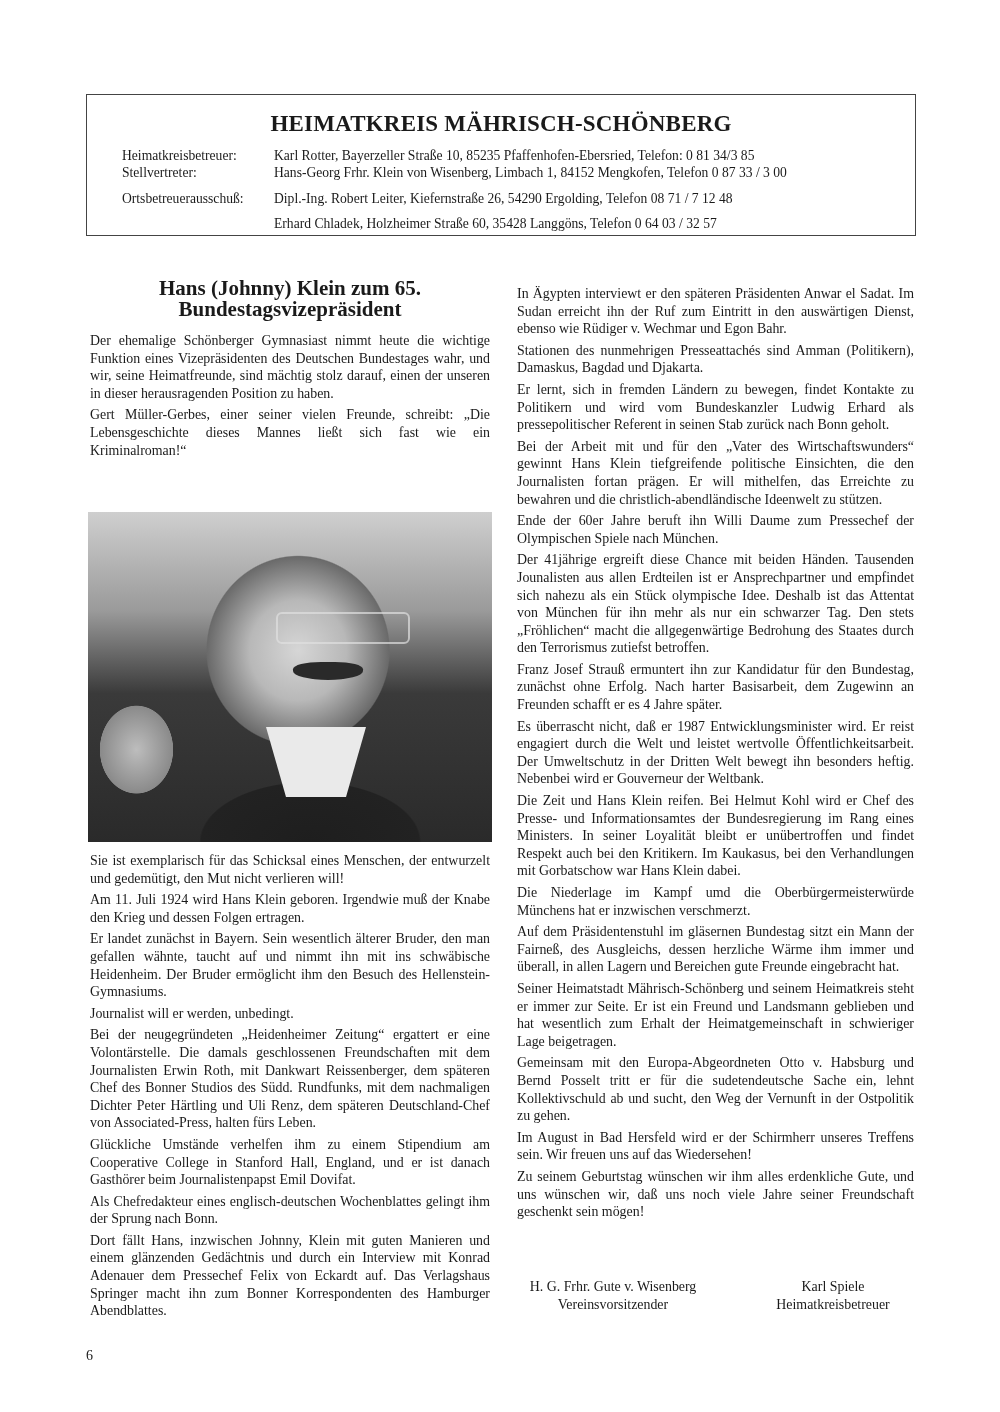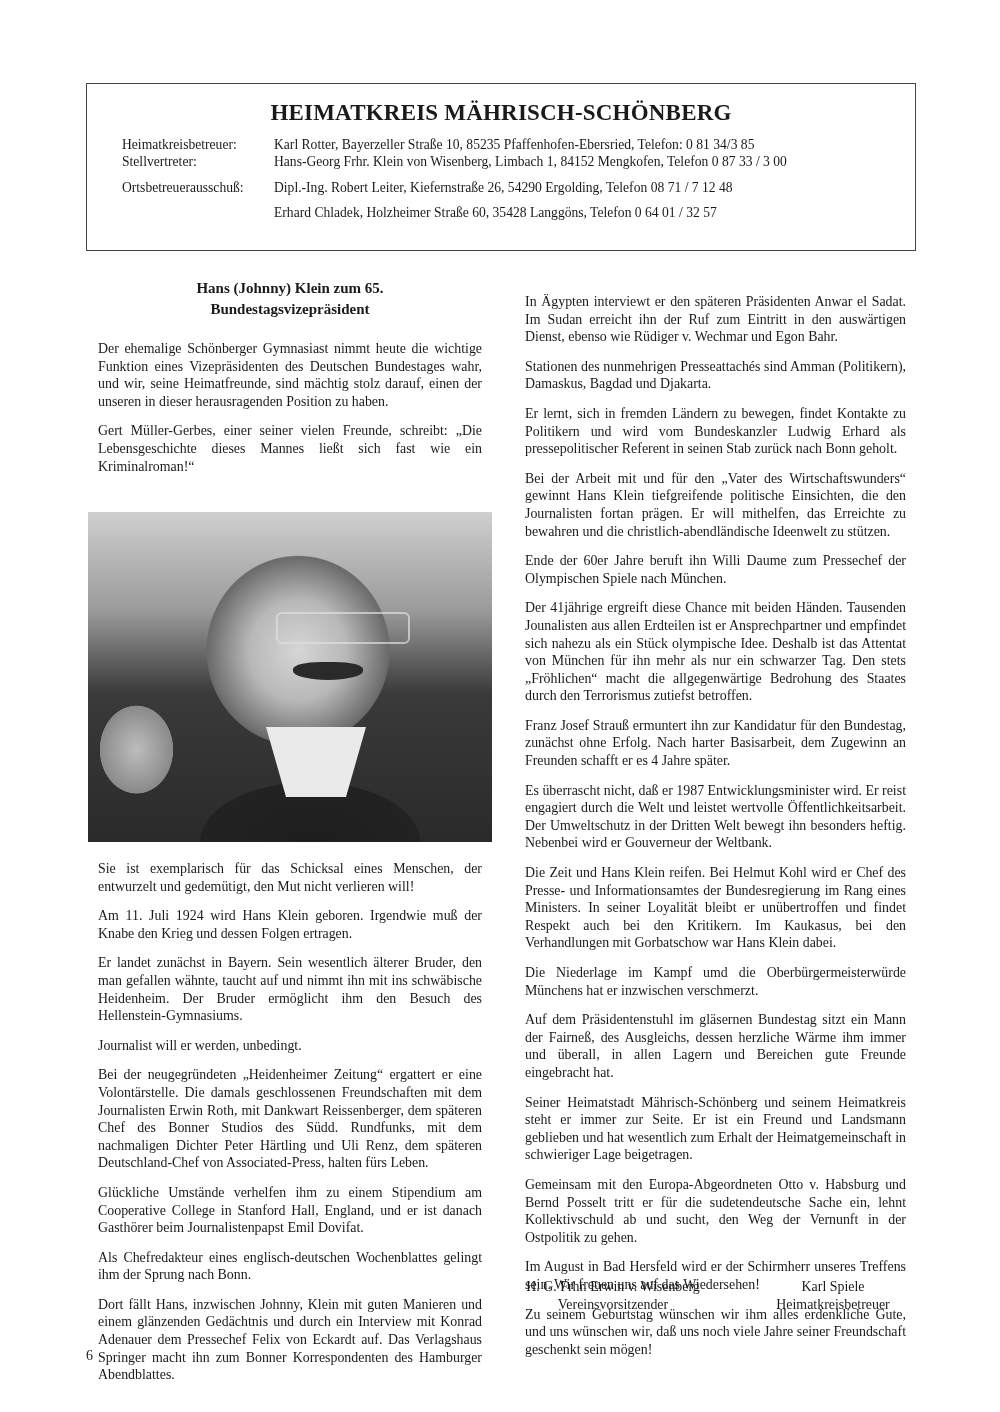--- a/index.html
+++ b/index.html
@@ -1,26 +1,26 @@
 <!DOCTYPE html>
 <html><head>
 <meta charset="utf-8">
 <style>
   html, body { margin: 0; padding: 0; background: #ffffff; }
   body { width: 1000px; height: 1412px; position: relative; font-family: "Liberation Serif", "DejaVu Serif", serif; color: #1a1a1a; overflow: hidden; }
-  .header-box { position: absolute; left: 86px; top: 83px; width: 830px; height: 168px; border: 1.5px solid #444; box-sizing: border-box; }
+  .header-box { position: absolute; left: 86px; top: 94px; width: 830px; height: 142px; border: 1.5px solid #444; box-sizing: border-box; }
   .header-title { position: absolute; left: 0; right: 0; top: 16px; text-align: center; font-weight: bold; font-size: 23px; letter-spacing: 0.2px; }
   .hrow { position: absolute; left: 18px; font-size: 13.6px; line-height: 17px; white-space: nowrap; }
   .hrow .lab { display: inline-block; width: 152px; margin-left: 17px; }
   .col { position: absolute; font-size: 13.9px; line-height: 17.6px; text-align: justify; }
-  .col p { margin: 12px; }
+  .col p { margin: 4px; }
   .left-col { left: 86px; top: 328px; width: 408px; }
   .right-col { left: 513px; top: 281px; width: 405px; }
   .right-col p.gap { margin-top: 3px; }
-  .article-title { position: absolute; left: 86px; top: 278px; width: 408px; text-align: center; font-weight: bold; font-size: 15px; line-height: 21px; }
+  .article-title { position: absolute; left: 86px; top: 278px; width: 408px; text-align: center; font-weight: bold; font-size: 21px; line-height: 21px; }
   .photo { position: absolute; left: 88px; top: 512px; width: 404px; height: 330px; background: radial-gradient(ellipse 30% 38% at 52% 42%, #d6d6d6 0%, #b8b8b8 40%, #6a6a6a 75%, transparent 76%), radial-gradient(ellipse 45% 30% at 55% 100%, #1e1e1e 0%, #222 60%, transparent 61%), radial-gradient(ellipse 15% 22% at 12% 72%, #bdbdbd 0%, #8a8a8a 60%, transparent 61%), linear-gradient(180deg, #cfcfcf 0%, #9a9a9a 30%, #3a3a3a 55%, #2a2a2a 100%); overflow: hidden; }
   .photo .glasses { position: absolute; left: 188px; top: 100px; width: 130px; height: 28px; border: 2px solid #e0e0e0; border-radius: 6px; opacity: 0.7; }
   .photo .mustache { position: absolute; left: 205px; top: 150px; width: 70px; height: 18px; background: #2a2a2a; border-radius: 40% 40% 50% 50%; }
   .photo .collar { position: absolute; left: 178px; top: 215px; width: 100px; height: 70px; background: #eaeaea; clip-path: polygon(0 0, 100% 0, 80% 100%, 20% 100%); }
   .signatures { position: absolute; left: 513px; top: 1278px; width: 405px; font-size: 13.9px; line-height: 18px; }
   .sig { position: absolute; text-align: center; }
   .sig-left { left: 0; width: 200px; }
   .sig-right { left: 235px; width: 170px; }
   .page-number { position: absolute; left: 86px; top: 1348px; font-size: 14px; }
 </style>
@@ -32,21 +32,21 @@
   <div class="hrow" style="top:52px">
     <span class="lab">Heimatkreisbetreuer:</span><span>Karl Rotter, Bayerzeller Straße 10, 85235 Pfaffenhofen-Ebersried, Telefon: 0 81 34/3 85</span>
   </div>
   <div class="hrow" style="top:69px">
     <span class="lab">Stellvertreter:</span><span>Hans-Georg Frhr. Klein von Wisenberg, Limbach 1, 84152 Mengkofen, Telefon 0 87 33 / 3 00</span>
   </div>
   <div class="hrow" style="top:95px">
     <span class="lab">Ortsbetreuerausschuß:</span><span>Dipl.-Ing. Robert Leiter, Kiefernstraße 26, 54290 Ergolding, Telefon 08 71 / 7 12 48</span>
   </div>
   <div class="hrow" style="top:120px">
-    <span class="lab"></span><span>Erhard Chladek, Holzheimer Straße 60, 35428 Langgöns, Telefon 0 64 01 / 32 57</span>
+    <span class="lab"></span><span>Erhard Chladek, Holzheimer Straße 60, 35428 Langgöns, Telefon 0 64 03 / 32 57</span>
   </div>
 </div>
 
 <div class="article-title">
   <div>Hans (Johnny) Klein zum 65.</div>
   <div>Bundestagsvizepräsident</div>
 </div>
 
 <div class="col left-col">
   <p>Der ehemalige Schönberger Gymnasiast nimmt heute die wichtige Funktion eines Vizepräsidenten des Deutschen Bundestages wahr, und wir, seine Heimatfreunde, sind mächtig stolz darauf, einen der unseren in dieser herausragenden Position zu haben.</p>
@@ -83,21 +83,21 @@
   <p class="gap">Die Niederlage im Kampf umd die Oberbürgermeisterwürde Münchens hat er inzwischen verschmerzt.</p>
   <p class="gap">Auf dem Präsidentenstuhl im gläsernen Bundestag sitzt ein Mann der Fairneß, des Ausgleichs, dessen herzliche Wärme ihm immer und überall, in allen Lagern und Bereichen gute Freunde eingebracht hat.</p>
   <p class="gap">Seiner Heimatstadt Mährisch-Schönberg und seinem Heimatkreis steht er immer zur Seite. Er ist ein Freund und Landsmann geblieben und hat wesentlich zum Erhalt der Heimatgemeinschaft in schwieriger Lage beigetragen.</p>
   <p class="gap">Gemeinsam mit den Europa-Abgeordneten Otto v. Habsburg und Bernd Posselt tritt er für die sudetendeutsche Sache ein, lehnt Kollektivschuld ab und sucht, den Weg der Vernunft in der Ostpolitik zu gehen.</p>
   <p>Im August in Bad Hersfeld wird er der Schirmherr unseres Treffens sein. Wir freuen uns auf das Wiedersehen!</p>
   <p>Zu seinem Geburtstag wünschen wir ihm alles erdenkliche Gute, und uns wünschen wir, daß uns noch viele Jahre seiner Freundschaft geschenkt sein mögen!</p>
 </div>
 
 <div class="signatures">
   <div class="sig sig-left">
-    <div>H. G. Frhr. Erwin v. Wisenberg</div>
+    <div>H. G. Frhr. Gute v. Wisenberg</div>
     <div>Vereinsvorsitzender</div>
   </div>
   <div class="sig sig-right">
     <div>Karl Spiele</div>
     <div>Heimatkreisbetreuer</div>
   </div>
 </div>
 
 <div class="page-number">6</div>
 

